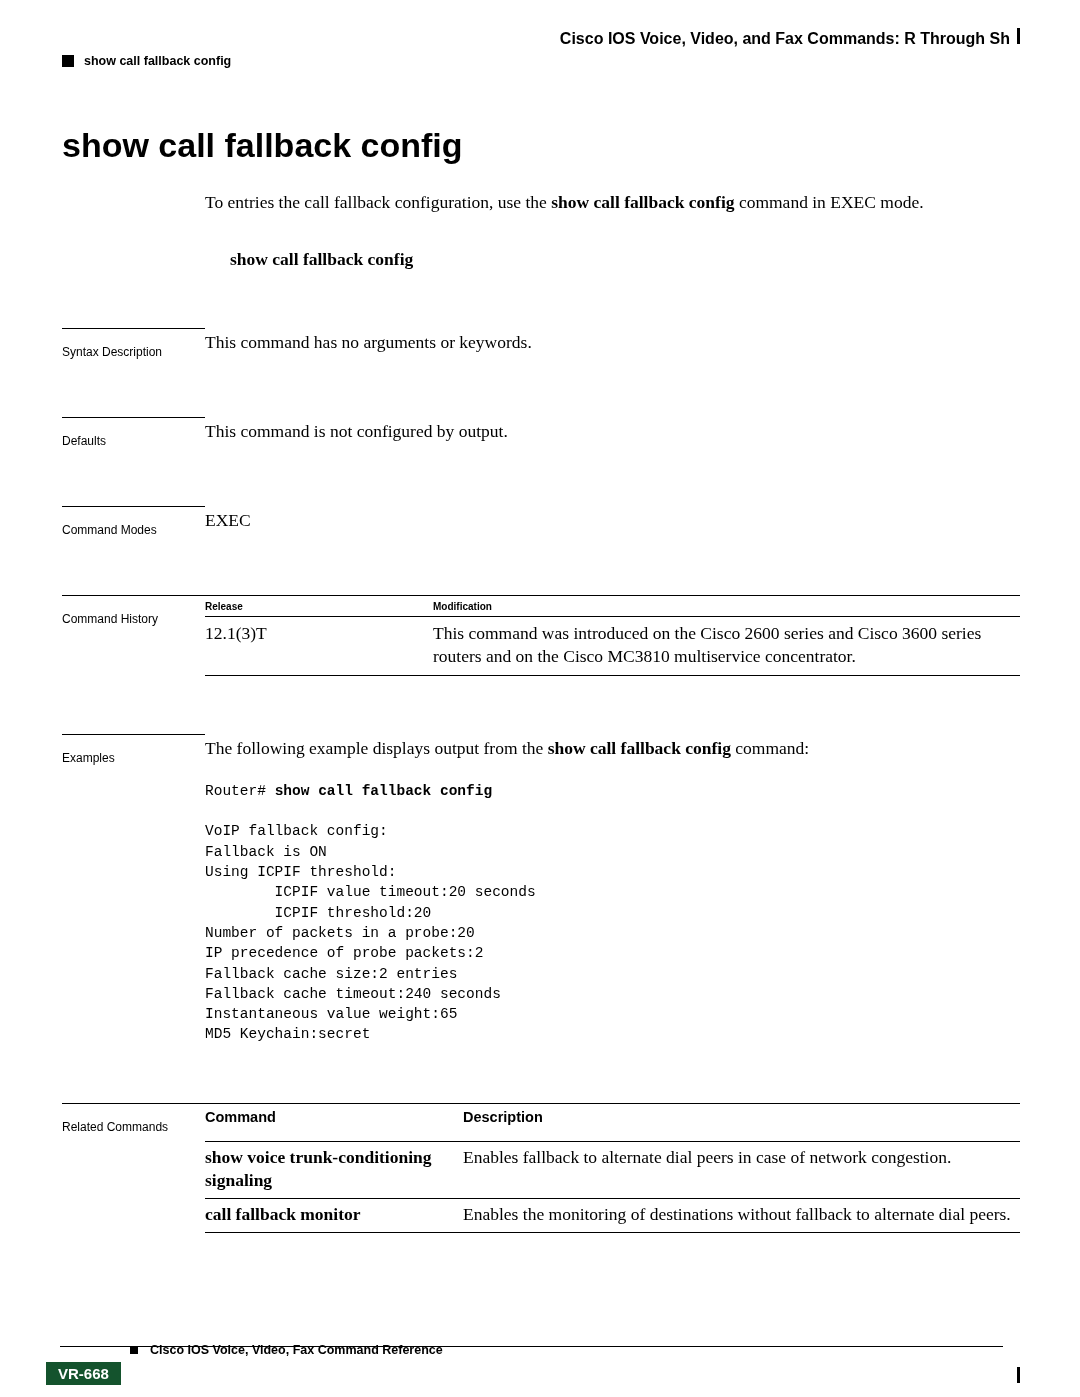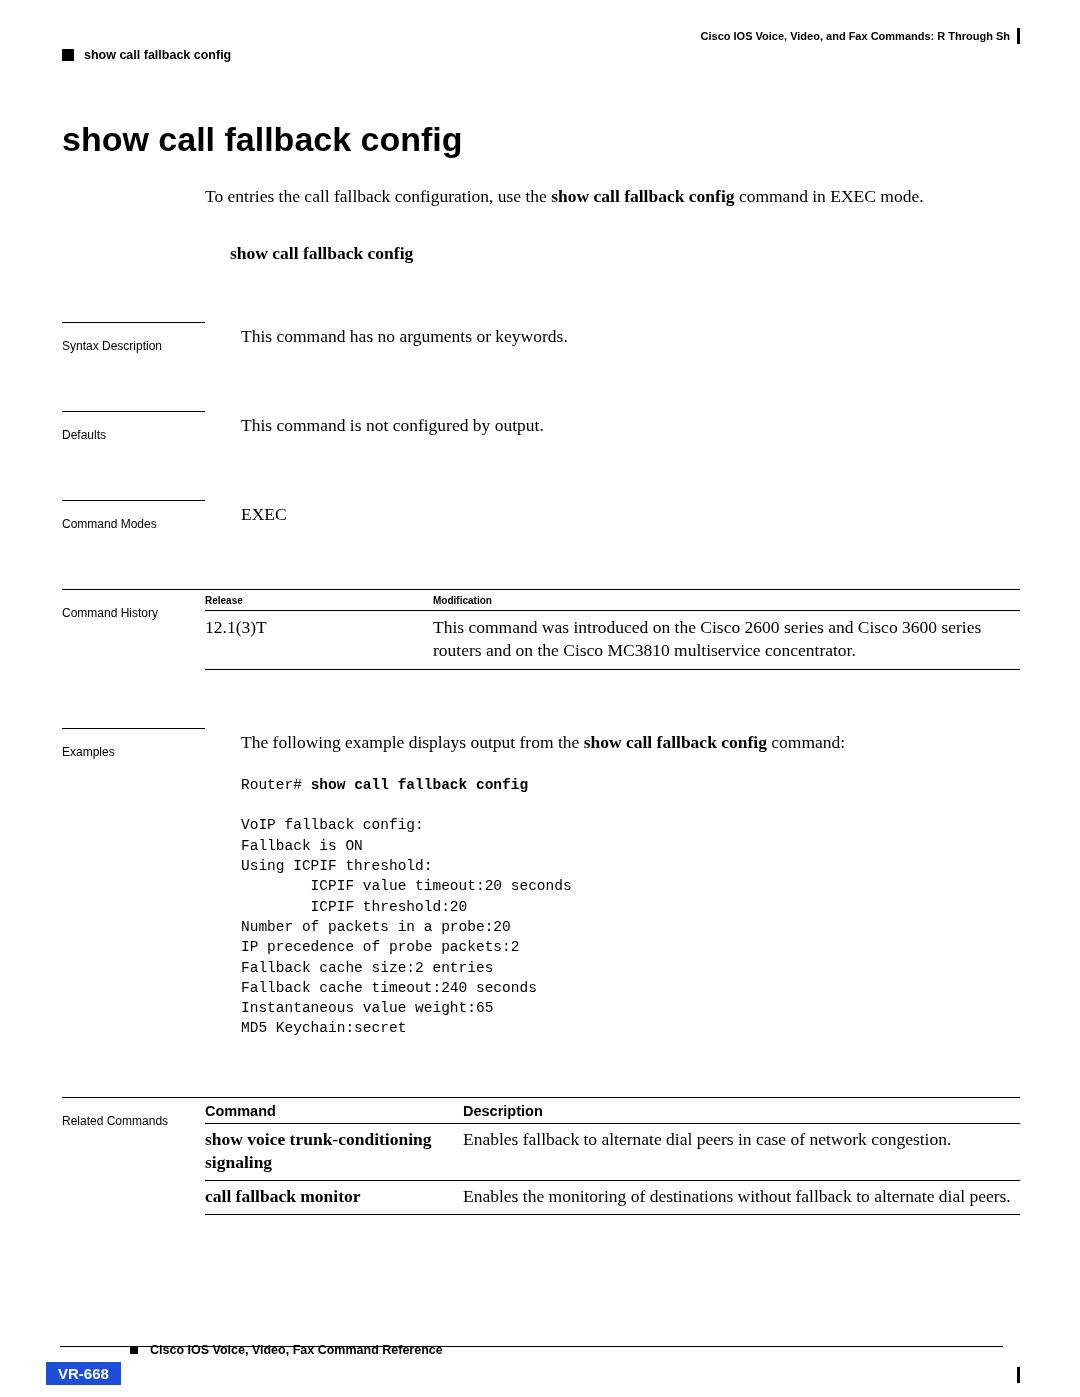--- a/index.html
+++ b/index.html
@@ -9,21 +9,21 @@
     background: #fff;
     font-family: "Times New Roman", Times, serif;
     color: #000;
     position: relative;
     padding: 30px 60px 40px 60px;
   }
   .header-right {
     text-align: right;
     font-family: Arial, Helvetica, sans-serif;
     font-weight: bold;
-    font-size: 11px;
+    font-size: 16px;
     padding-right: 10px;
     position: relative;
   }
   .header-right::after {
     content: "";
     position: absolute;
     right: 0;
     top: -2px;
     width: 3px;
     height: 16px;
@@ -78,21 +78,20 @@
     font-family: Arial, Helvetica, sans-serif;
     font-weight: normal;
     font-size: 12px;
     border-top: 1.5px solid #000;
     padding-top: 16px;
   }
   .section-body {
     flex: 1;
     font-size: 17.5px;
     padding-top: 4px;
-    margin-left: 36px;
   }
   .history-table {
     flex: 1;
   }
   .history-head {
     display: flex;
     border-top: 1.2px solid #000;
     border-bottom: 1px solid #000;
     font-family: Arial, Helvetica, sans-serif;
     font-weight: bold;
@@ -119,21 +118,21 @@
   }
   .code-block .code-bold { font-weight: bold; }
   .related-table { flex: 1; }
   .related-head {
     display: flex;
     border-top: 1.2px solid #000;
     border-bottom: 1px solid #000;
     font-family: Arial, Helvetica, sans-serif;
     font-weight: bold;
     font-size: 14.5px;
-    padding: 5px 0 4px 0;
+    padding: 5px 0 16px 0;
     justify-content: flex-end;
   }
   .related-row {
     display: flex;
     border-bottom: 1px solid #000;
     font-size: 17.5px;
     padding: 4px 0 5px 0;
     line-height: 1.35;
   }
   .rcol1 { width: 258px; flex-shrink: 0; font-weight: bold; }
@@ -162,21 +161,21 @@
   .footer-title {
     font-family: Arial, Helvetica, sans-serif;
     font-weight: bold;
     font-size: 12.5px;
     transform: translateY(-4px);
   }
   .page-num-box {
     position: absolute;
     bottom: 12px;
     left: 46px;
-    background: #1d4ed8;
+    background: #14532d;
     color: #fff;
     font-family: Arial, Helvetica, sans-serif;
     font-weight: bold;
     font-size: 15px;
     padding: 3px 12px;
   }
   .footer-bar-right {
      position: absolute;
      bottom: 14px;
      right: 60px;

